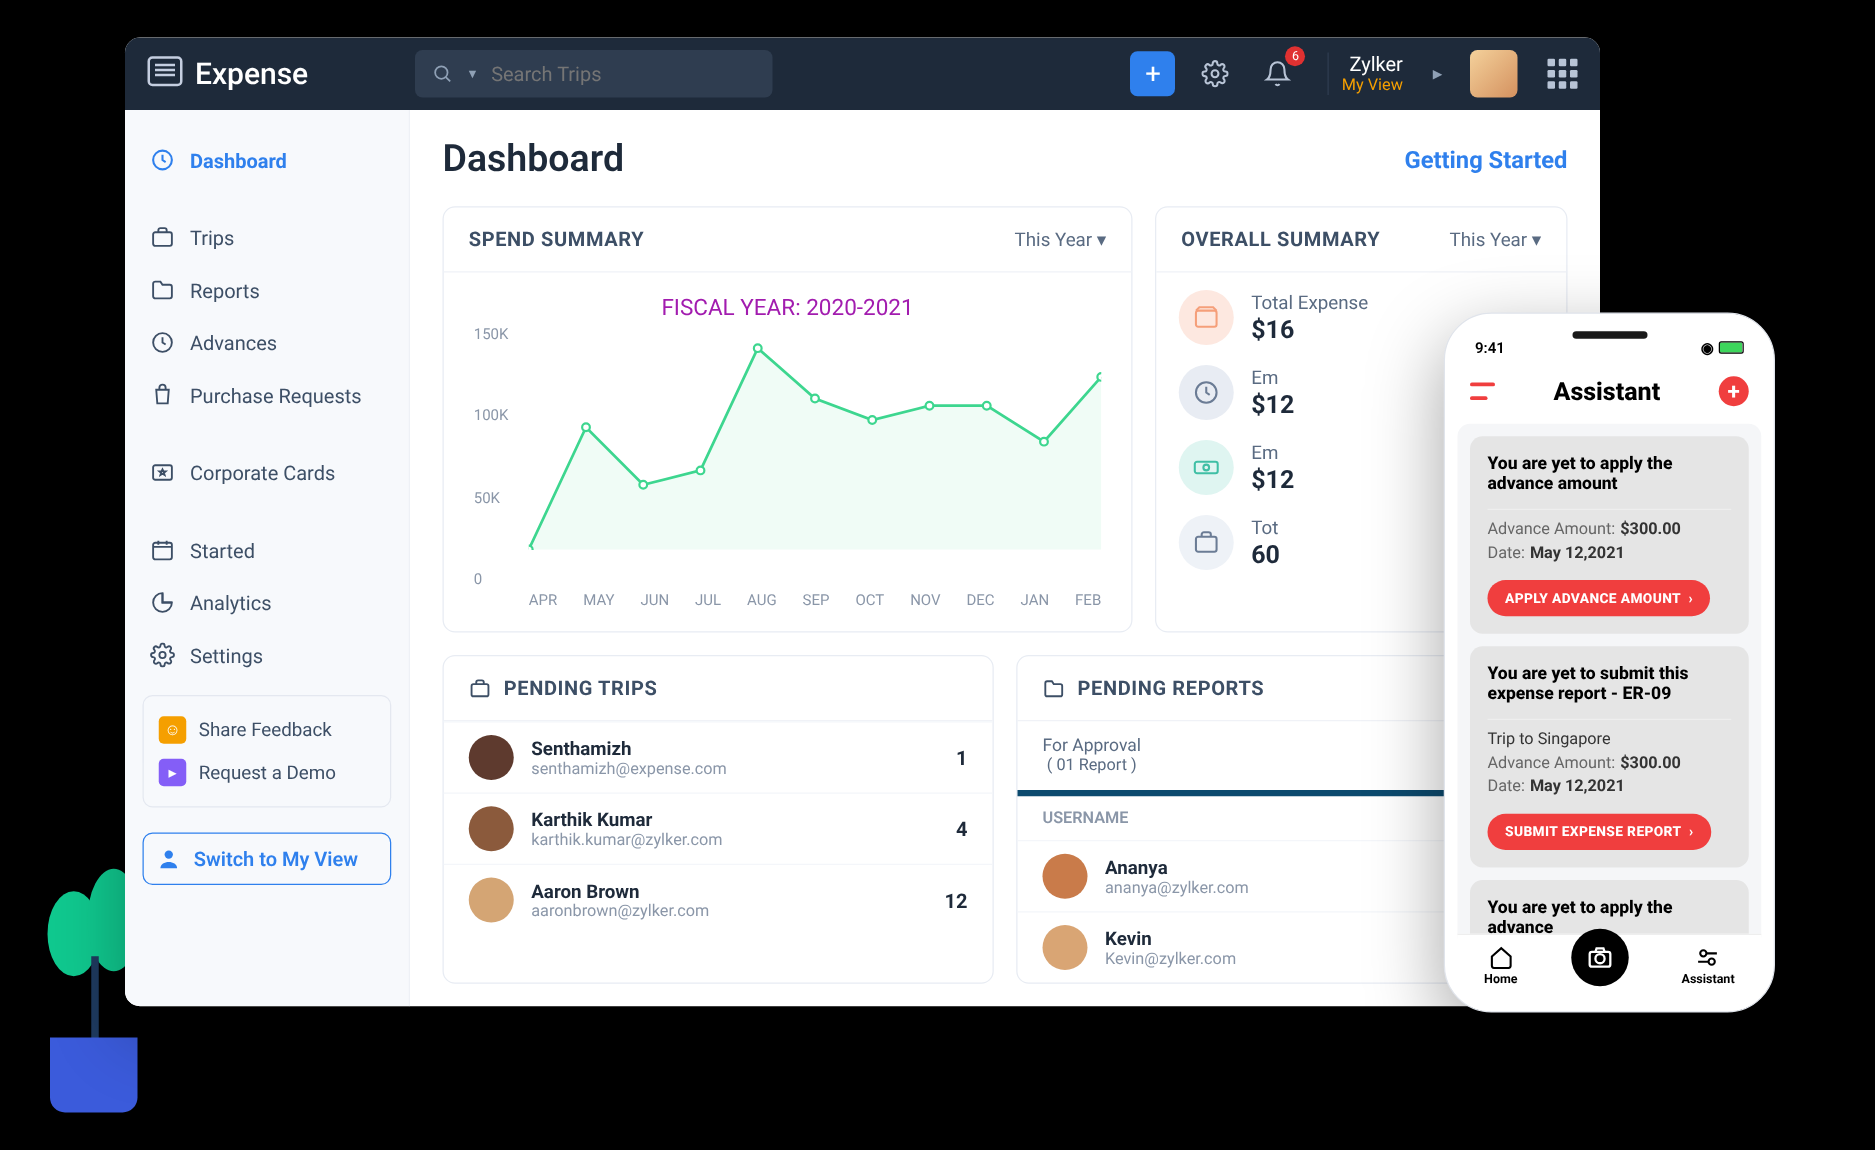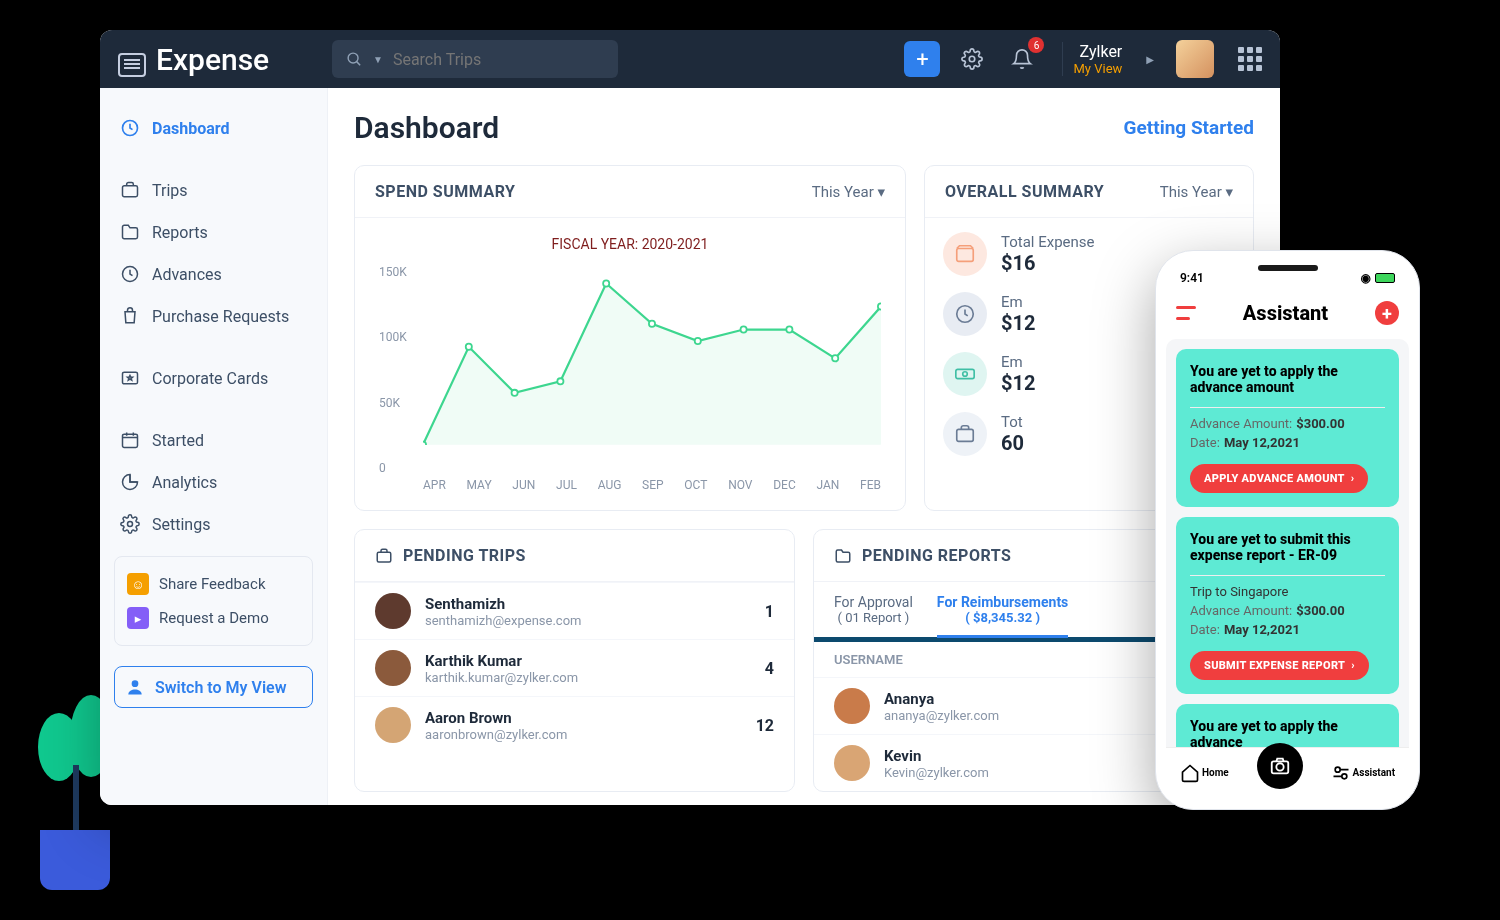--- a/index.html
+++ b/index.html
@@ -5,21 +5,21 @@
 *{box-sizing:border-box;margin:0;padding:0;font-family:-apple-system,BlinkMacSystemFont,"Segoe UI",Roboto,sans-serif}
 body{background:#000;width:1500px;height:920px;position:relative;overflow:hidden}
 .plant{position:absolute;left:20px;bottom:30px;width:110px;height:200px}
 .plant .pot{position:absolute;bottom:0;left:20px;width:70px;height:60px;background:#3b5bdb;border-radius:0 0 12px 12px}
 .plant .tree{position:absolute;bottom:55px;left:10px;width:90px;height:140px}
 .plant .trunk{position:absolute;bottom:0;left:43px;width:6px;height:70px;background:#1e3a5f}
 .plant .leaf1{position:absolute;top:18px;left:8px;width:42px;height:68px;background:#10c98f;border-radius:50% 50% 50% 50%}
 .plant .leaf2{position:absolute;top:0;left:40px;width:42px;height:82px;background:#10c98f;border-radius:50% 50% 50% 50%}
 .app{position:absolute;left:100px;top:30px;width:1180px;height:775px;background:#fff;border-radius:12px;overflow:hidden;box-shadow:0 20px 60px rgba(0,0,0,.3)}
 .topbar{height:58px;background:#1e2a3a;display:flex;align-items:center;padding:0 18px;gap:14px}
-.brand{display:flex;align-items:flex-end;gap:10px;color:#fff;font-size:30px;font-weight:500;width:200px}
+.brand{display:flex;align-items:flex-start;gap:10px;color:#fff;font-size:24px;font-weight:500;width:200px}
 .brand-icon{width:28px;height:24px;border:2px solid #c5cee0;border-radius:4px;position:relative}
 .brand-icon:before{content:"";position:absolute;left:4px;top:4px;right:4px;height:2px;background:#c5cee0;box-shadow:0 4px 0 #c5cee0,0 8px 0 #c5cee0}
 .search{flex:1;max-width:480px;height:38px;background:#2f3d50;border-radius:6px;display:flex;align-items:center;padding:0 14px;gap:10px;color:#8fa0b5}
 .search input{background:none;border:none;outline:none;color:#8fa0b5;font-size:16px;flex:1}
 .topbar .spacer{flex:1}
 .sq-btn{width:36px;height:36px;border-radius:6px;display:flex;align-items:center;justify-content:center;cursor:pointer}
 .add-btn{background:#2f80ed;color:#fff;font-size:22px}
 .icon-btn{color:#b8c4d6;position:relative}
 .badge{position:absolute;top:-4px;right:-4px;background:#e03131;color:#fff;font-size:10px;min-width:16px;height:16px;border-radius:8px;display:flex;align-items:center;justify-content:center;padding:0 4px}
 .org{display:flex;flex-direction:column;align-items:flex-end;padding:0 10px;border-left:1px solid #2f3d50;margin-left:8px}
@@ -42,21 +42,21 @@
 .main{flex:1;padding:22px 26px;overflow:auto}
 .main-head{display:flex;justify-content:space-between;align-items:center;margin-bottom:20px}
 .main-head h1{font-size:30px;color:#1e2a3a;font-weight:600}
 .gs-link{color:#2f80ed;font-weight:700;font-size:19px}
 .panels{display:grid;grid-template-columns:1fr 330px;gap:18px;margin-bottom:18px}
 .panel{border:1px solid #e8ecf3;border-radius:10px;background:#fff}
 .panel-head{display:flex;justify-content:space-between;align-items:center;padding:16px 20px;border-bottom:1px solid #f0f2f7}
 .panel-head .title{color:#3d4f66;font-weight:700;font-size:16px;letter-spacing:.5px;display:flex;align-items:center;gap:10px}
 .dd{color:#5a6b82;font-size:15px;cursor:pointer}
 .chart-body{padding:18px 24px}
-.chart-title{text-align:center;color:#7f1d1d;font-size:14px;margin-bottom:20px}
+.chart-title{text-align:center;color:#a21caf;font-size:18px;margin-bottom:10px}
 .chart-wrap{position:relative;height:220px}
 .ylabel{position:absolute;left:0;font-size:12px;color:#8a96a8;transform:translateY(-50%)}
 .chart-svg{position:absolute;left:44px;right:0;top:0;bottom:24px}
 .xaxis{position:absolute;left:44px;right:0;bottom:0;display:flex;justify-content:space-between}
 .xaxis span{font-size:12px;color:#8a96a8}
 .summary-list{padding:14px 18px;display:flex;flex-direction:column;gap:16px}
 .summary-row{display:flex;align-items:center;gap:14px}
 .srow-icon{width:44px;height:44px;border-radius:50%;display:flex;align-items:center;justify-content:center}
 .srow-icon svg{width:22px;height:22px}
 .srow-text .lbl{color:#5a6b82;font-size:15px}
@@ -77,29 +77,29 @@
 .notch{position:absolute;top:14px;left:50%;transform:translateX(-50%);width:60px;height:6px;background:#1a1a1a;border-radius:4px}
 .phone-status{display:flex;justify-content:space-between;align-items:center;padding:6px 14px;font-size:12px;font-weight:600}
 .phone-status .right{display:flex;gap:4px;align-items:center}
 .phone-head{display:flex;align-items:center;justify-content:space-between;padding:10px 10px 14px}
 .phone-head .ptitle{font-size:20px;font-weight:800}
 .hamburger{width:20px;height:14px;display:flex;flex-direction:column;justify-content:space-between}
 .hamburger span:nth-child(1){width:20px;height:3px;background:#f03e3e;border-radius:2px}
 .hamburger span:nth-child(2){width:14px;height:3px;background:#f03e3e;border-radius:2px}
 .add-circle{width:24px;height:24px;border-radius:50%;background:#f03e3e;color:#fff;display:flex;align-items:center;justify-content:center;font-size:18px;font-weight:700}
 .phone-body{background:#f5f6f8;padding:10px;border-radius:10px;height:420px;overflow:hidden;display:flex;flex-direction:column;gap:10px}
-.card{background:#5eead4;border-radius:10px;padding:14px}
+.card{background:#e5e5e5;border-radius:10px;padding:14px}
 .card .ctitle{font-size:14px;font-weight:800;margin-bottom:12px}
 .card hr{border:none;border-top:1px solid #eee;margin:8px 0}
 .card .kv{font-size:13px;margin:4px 0;color:#333}
 .card .kv .k{color:#666;margin-right:4px}
 .card .kv .v{font-weight:700}
 .pill-btn{background:#f03e3e;color:#fff;font-size:11px;font-weight:800;padding:8px 14px;border-radius:18px;display:inline-flex;align-items:center;gap:6px;margin-top:10px;cursor:pointer;letter-spacing:.3px}
 .phone-nav{position:absolute;bottom:12px;left:10px;right:10px;height:50px;display:flex;align-items:center;justify-content:space-around;border-top:1px solid #eee;background:#fff}
-.pnav-item{display:flex;flex-direction:row;align-items:center;gap:2px;font-size:10px;font-weight:700}
+.pnav-item{display:flex;flex-direction:column;align-items:center;gap:2px;font-size:10px;font-weight:700}
 .cam-btn{width:46px;height:46px;border-radius:50%;background:#000;color:#fff;display:flex;align-items:center;justify-content:center;margin-top:-14px}
 </style>
 </head>
 <body>
 
 <div class="plant">
   <div class="tree">
       <div class="leaf1"></div>
       <div class="leaf2"></div>
       <div class="trunk"></div>
@@ -417,24 +417,20 @@
                   <path d="M3 6a2 2 0 0 1 2-2h5l2 3h7a2 2 0 0 1 2 2v9a2 2 0 0 1-2 2H5a2 2 0 0 1-2-2z"></path>
                 </svg>
                 <span>PENDING REPORTS</span>
               </span>
             </div>
           <div class="tabs">
             <div class="tab">
                 <div>For Approval</div>
                 <div class="sub">( 01 Report )</div>
               </div>
-            <div class="tab active">
-                <div>For Reimbursements</div>
-                <div class="sub">( $8,345.32 )</div>
-              </div>
           </div>
           <div class="table-head">
               <span>USERNAME</span>
               <span>AMOUNT</span>
             </div>
           <div id="reports-rows">
               <div class="row">
                 <div class="avatar" style="background:#c97b4a"></div>
                 <div class="info">
                   <div class="nm">Ananya</div>

